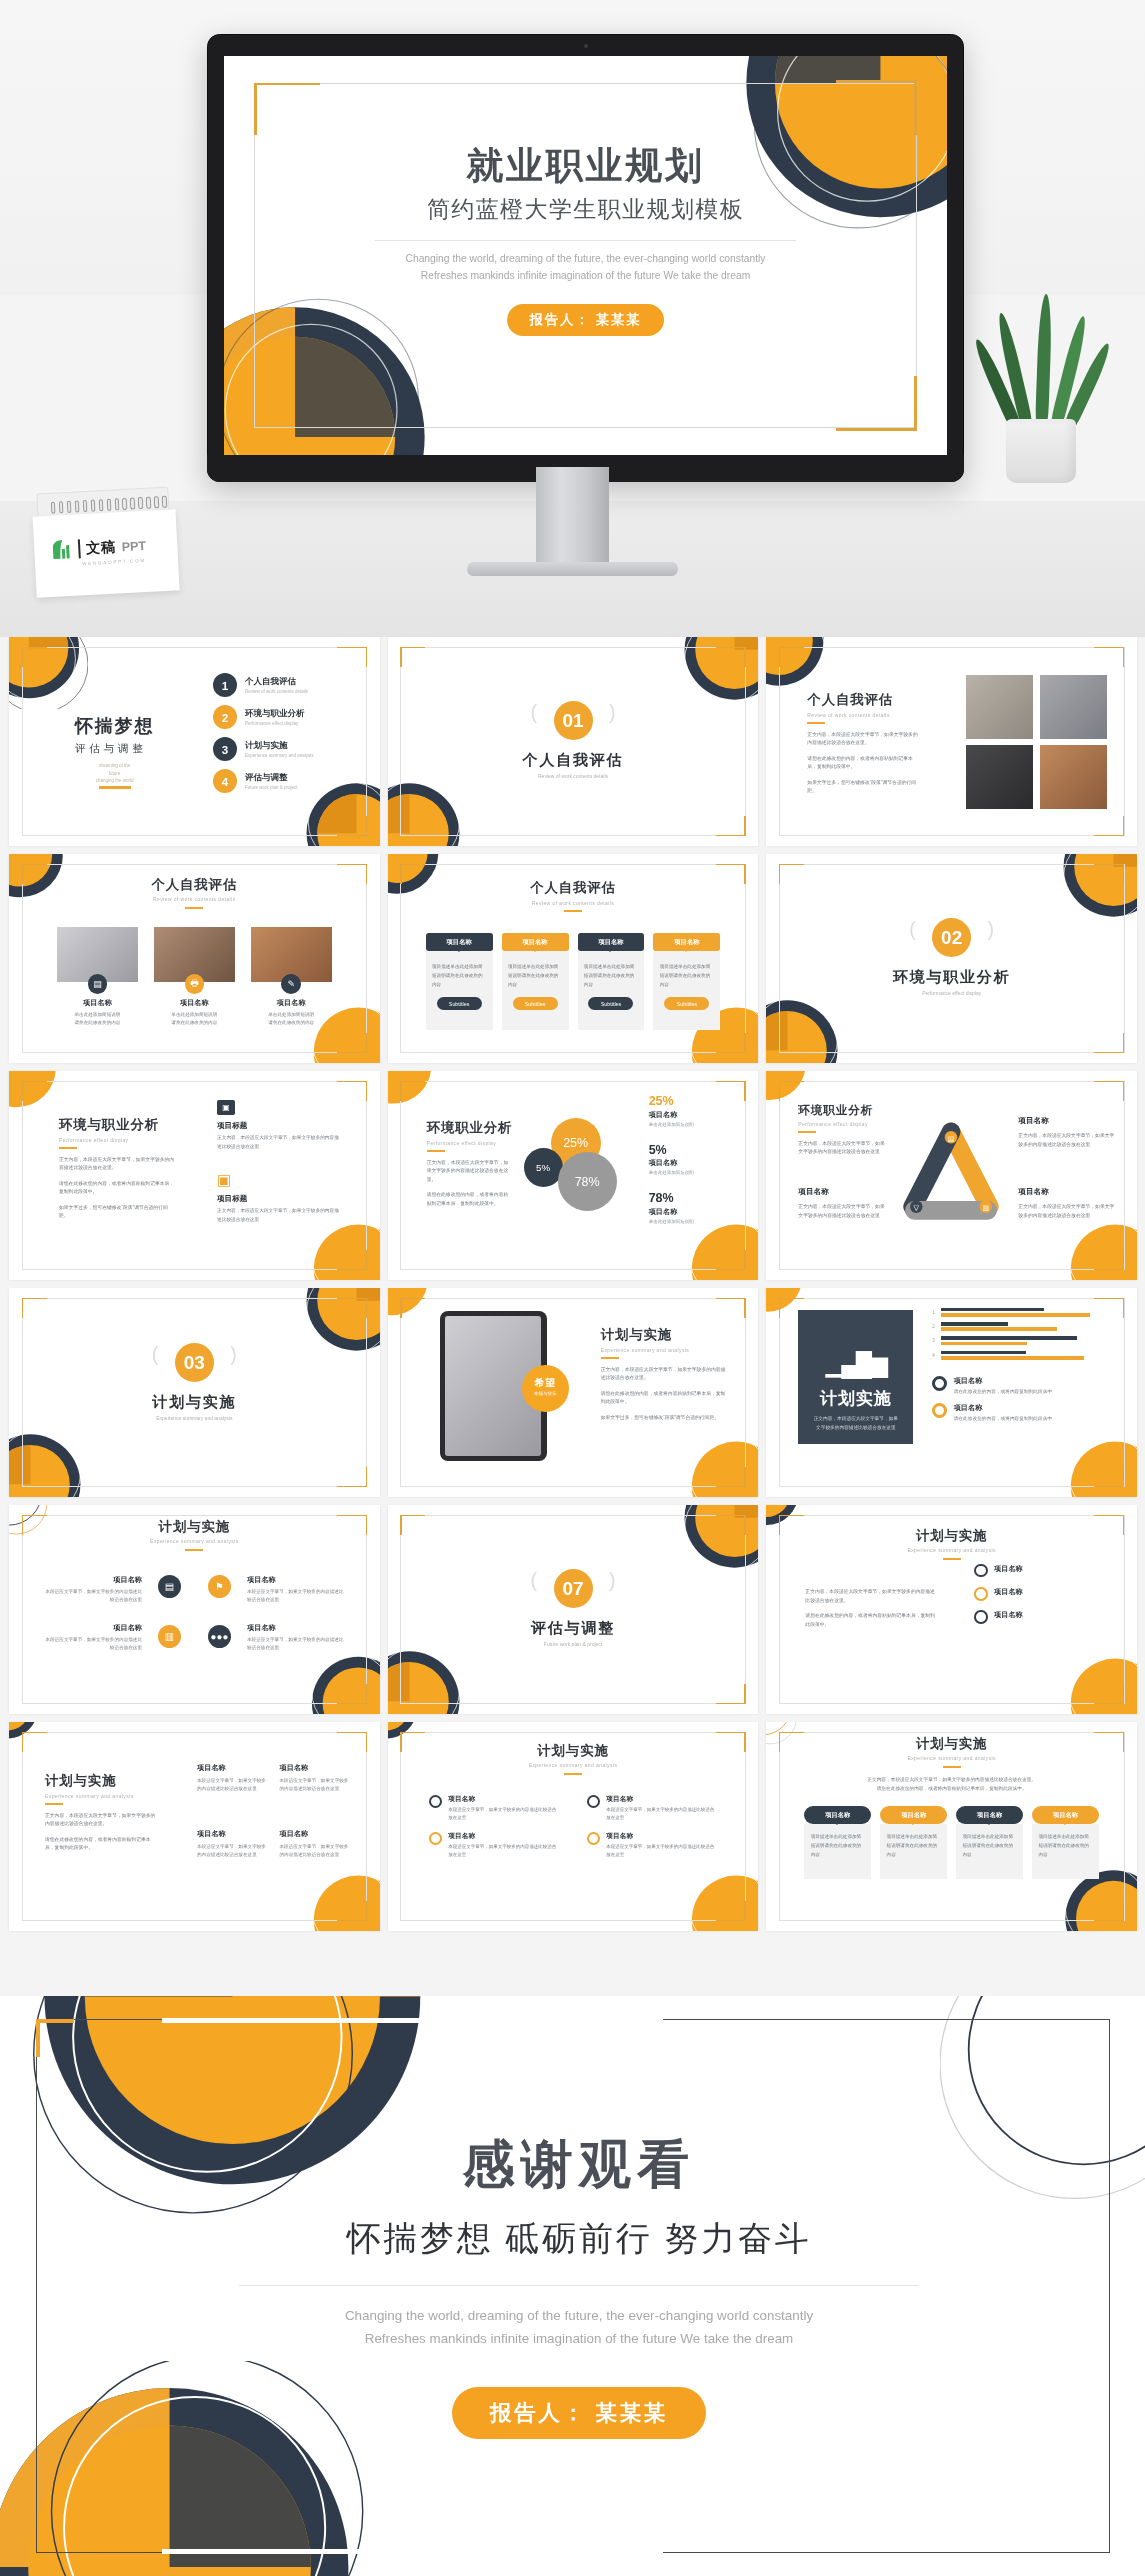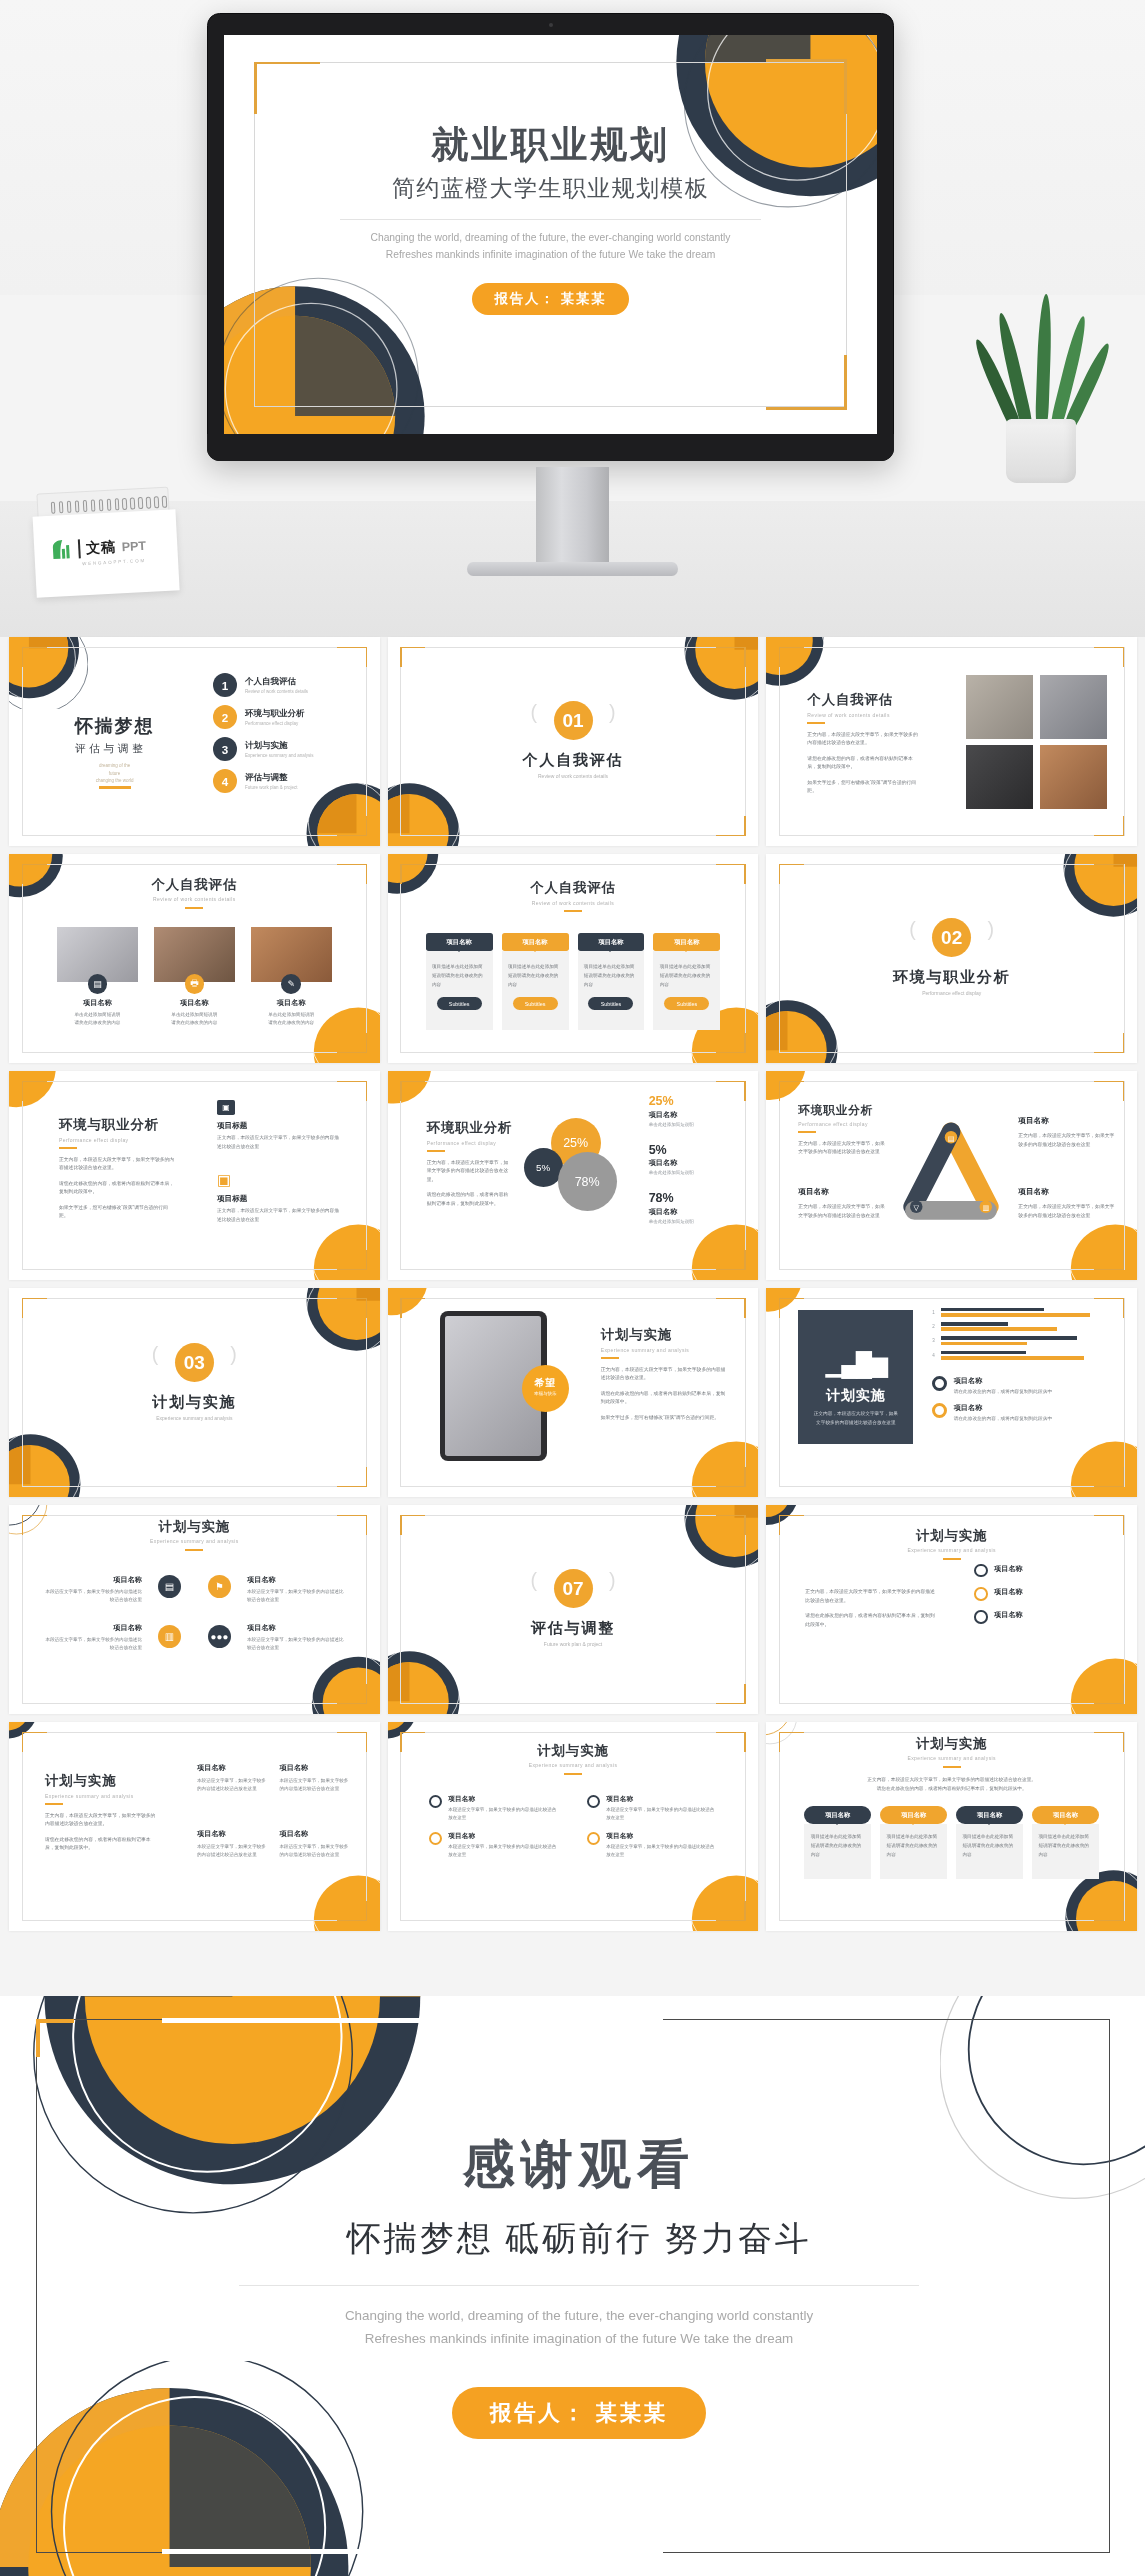--- a/index.html
+++ b/index.html
@@ -8,21 +8,21 @@
     width:1146px; height:2576px; position:relative;
     font-family:"Liberation Sans","DejaVu Sans",sans-serif;
     overflow:hidden;
   }
 
   
   .hero { position:relative; width:1146px; height:637px; background:#f4f4f4; overflow:hidden; }
   .hero-bg-top { position:absolute; left:0; top:0; width:100%; height:295px; background:linear-gradient(180deg,#f6f6f6 0%,#f1f1f1 100%); }
   .hero-desk { position:absolute; left:0; top:501px; width:100%; height:136px; background:linear-gradient(180deg,#ededed 0%,#e4e4e4 100%); }
 
-  .monitor { position:absolute; left:207px; top:13px; width:687px; height:448px; }
+  .monitor { position:absolute; left:207px; top:34px; width:757px; height:448px; }
   .monitor-bezel {
     position:absolute; inset:0; background:#1d1d1f; border-radius:12.5px;
     box-shadow:0 9px 30px rgba(0,0,0,.22);
     border:0.9px solid #0d0d0f;
   }
   .monitor-cam { position:absolute; left:50%; top:9.8px; width:4.5px; height:4.5px; margin-left:-1.8px; border-radius:50%; background:#3a3a3d; }
   .monitor-screen {
     position:absolute; left:17px; top:21.5px; right:17px; bottom:27px;
     background:#fff; overflow:hidden;
   }
@@ -757,21 +757,21 @@
       <div class="tframe">
         <i class="c-tl-h"></i>
           <i class="c-tl-v"></i>
           <i class="c-tr-h"></i>
           <i class="c-tr-v"></i>
           <i class="c-br-h"></i>
           <i class="c-br-v"></i>
       </div>
       <div style="position:absolute;left:32px;top:21.5px;width:115px;height:134px;background:#3b4654;color:#fff;text-align:center;padding-top:41px;">
         <div style="font-size:23px;letter-spacing:-1.8px;">▁▄█▆</div>
-        <div style="font-size:14px;font-weight:bold;letter-spacing:0.9px;margin-top:9px;">计划实施</div>
+        <div style="font-size:17px;font-weight:bold;letter-spacing:0.9px;margin-top:9px;">计划实施</div>
         <div style="font-size:4.7px;color:#d6dae0;line-height:1.9;margin-top:5.4px;padding:0 14.3px;">正文内容，本段适应大段文字章节，如果文字较多的内容描述比较适合放在这里</div>
       </div>
       <div style="position:absolute;left:166px;top:19.7px;right:30px;">
         <div class="bar-row">
           <div class="bar-idx">1</div>
           <div class="bar-stack">
               <div class="bar-d" style="width:62%"></div>
               <div class="bar-o" style="width:90%"></div>
             </div>
         </div>

